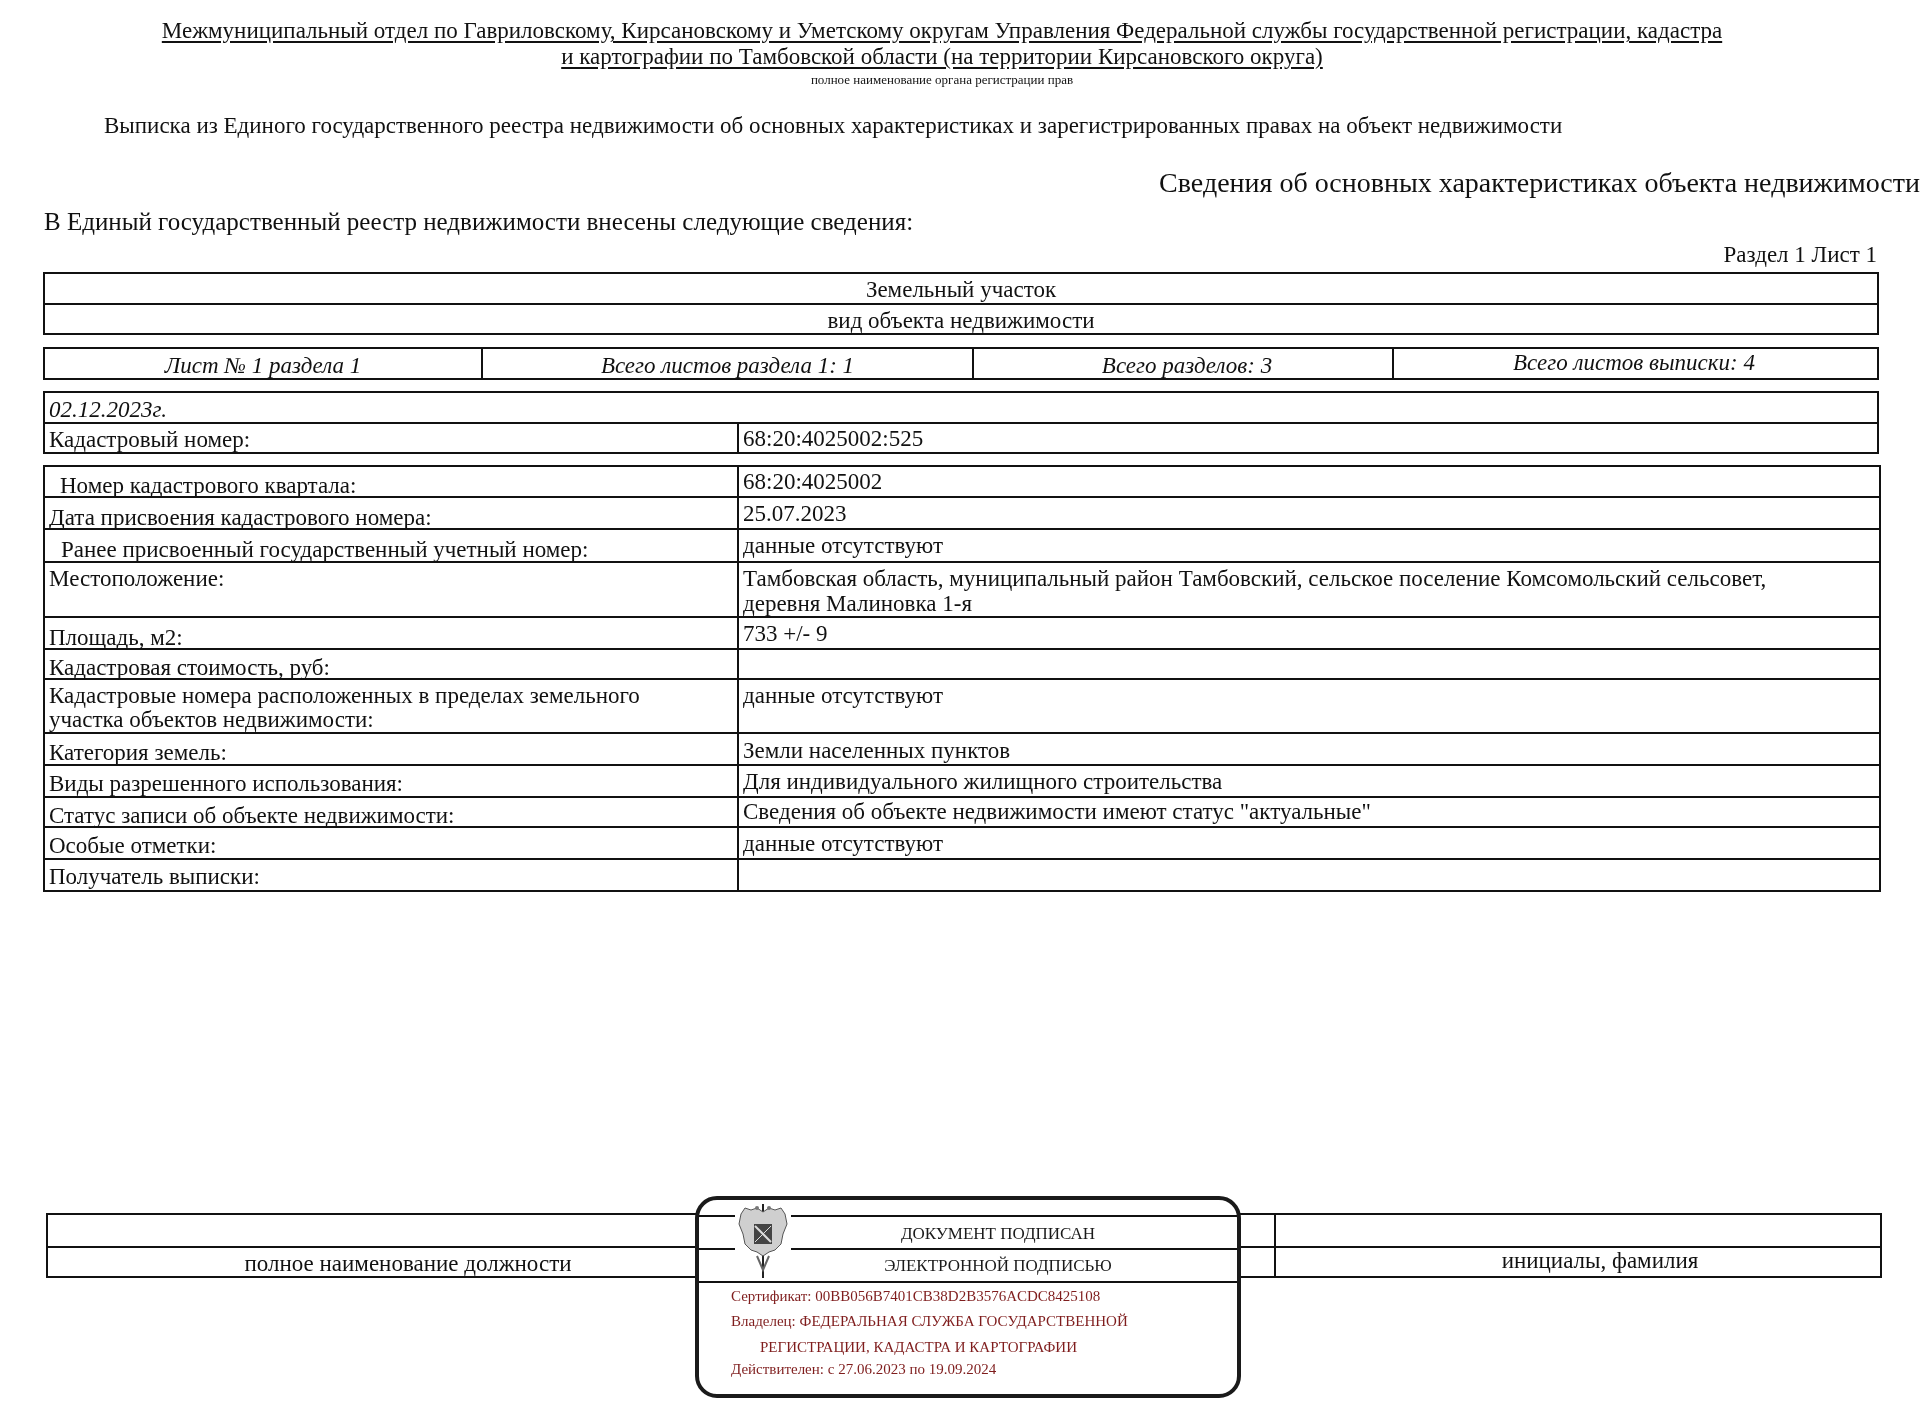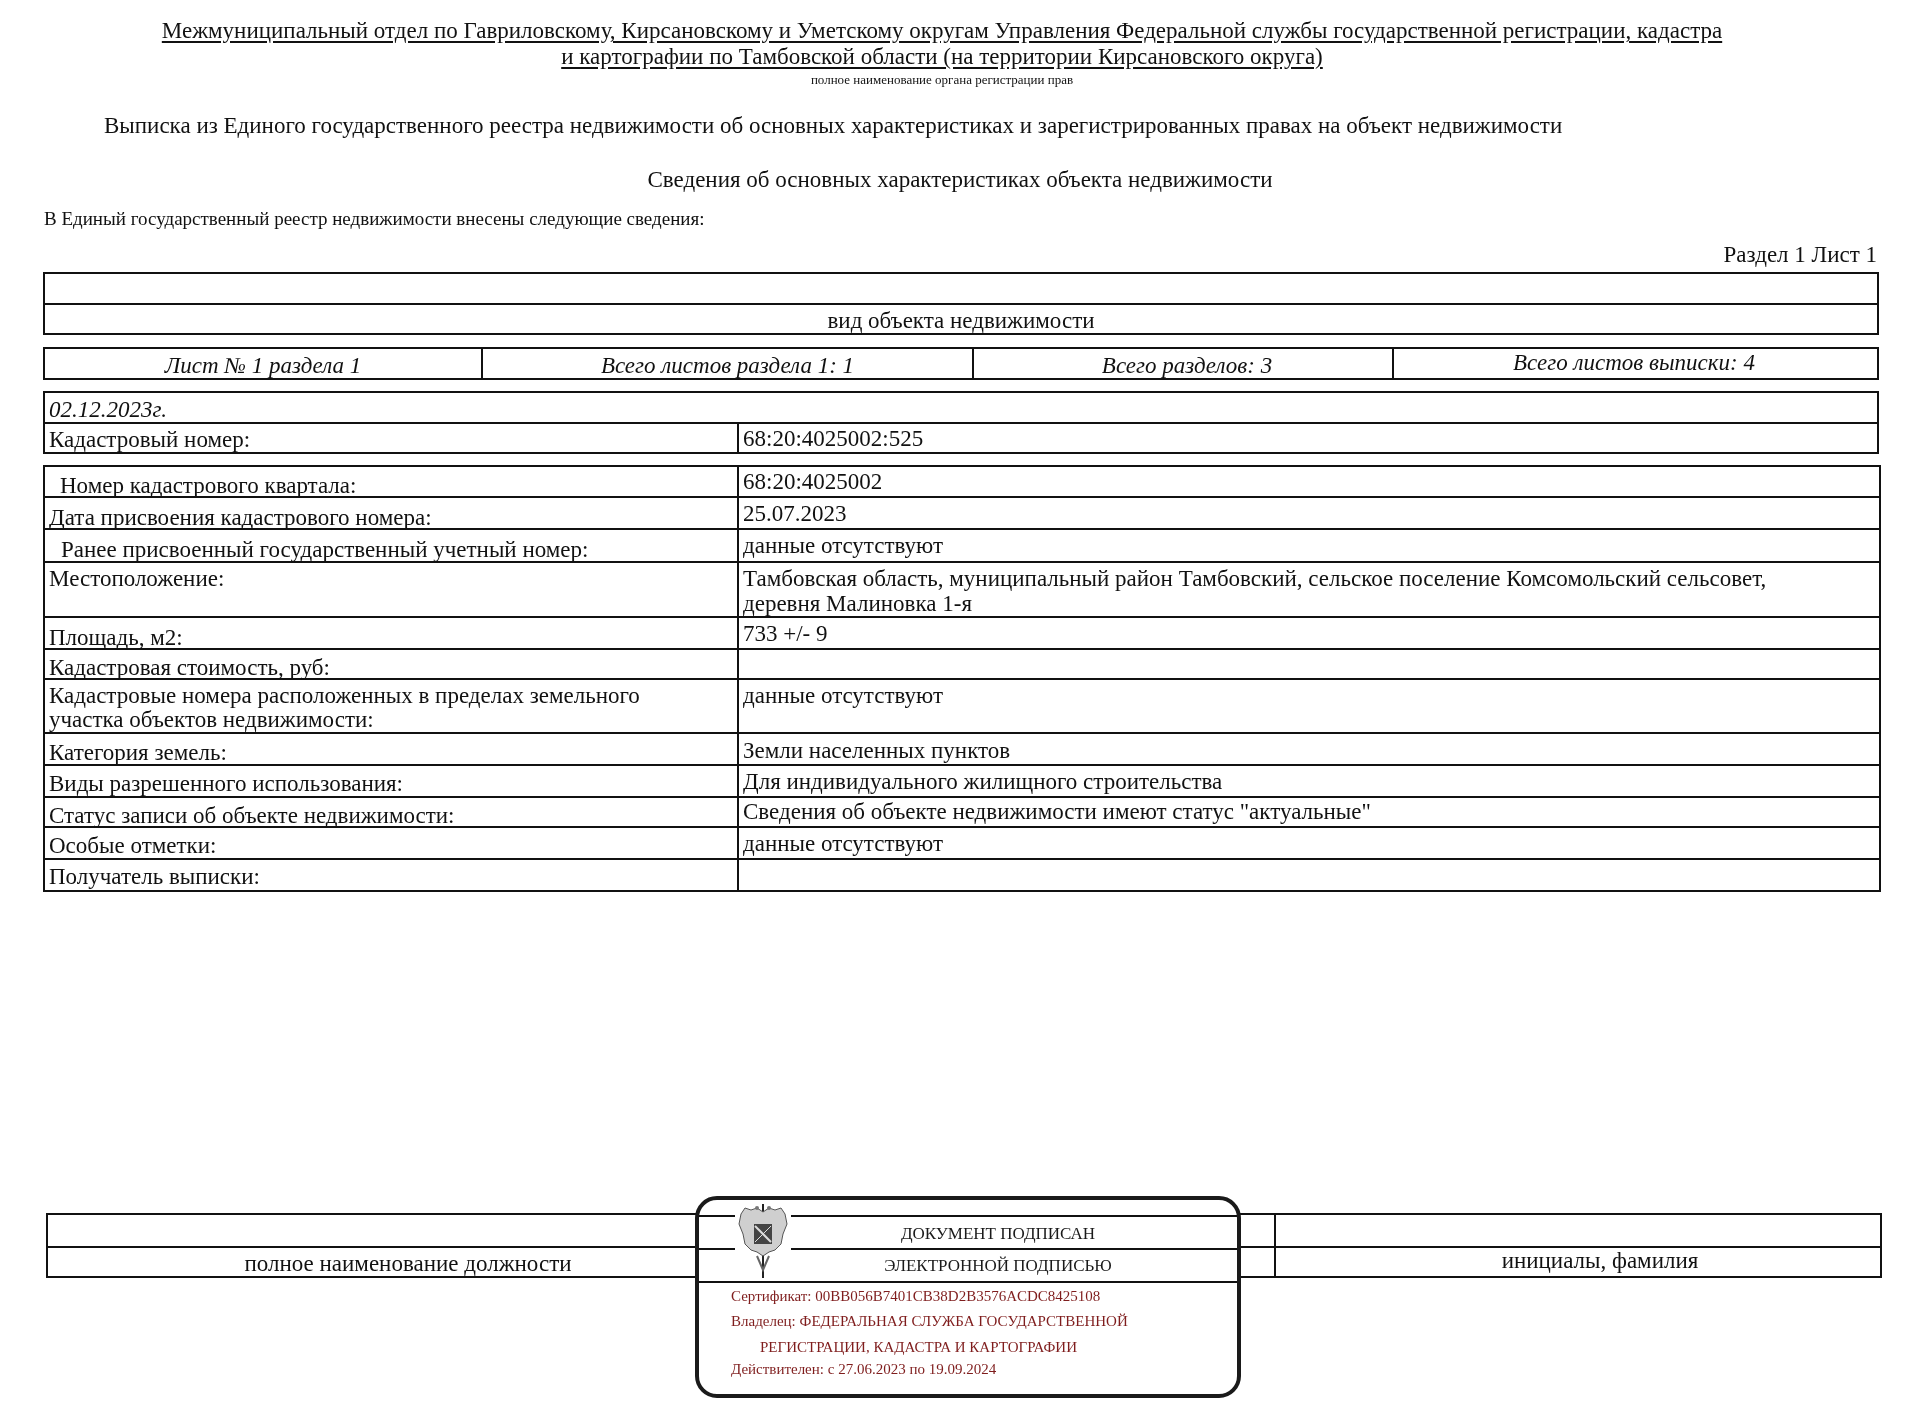--- a/index.html
+++ b/index.html
@@ -30,26 +30,27 @@
 
 <div class="abs hdr" style="top:18px;left:-18px;">
   <span class="u">Межмуниципальный отдел по Гавриловскому, Кирсановскому и Уметскому округам Управления Федеральной службы государственной регистрации, кадастра</span>
 </div>
 <div class="abs hdr" style="top:44px;left:-18px;">
   <span class="u">и картографии по Тамбовской области (на территории Кирсановского округа)</span>
 </div>
 <div class="abs hdr" style="top:72px;left:-18px;font-size:13px;line-height:16px;">полное наименование органа регистрации прав</div>
 
 <div class="abs" style="left:104px;top:113px;font-size:23px;white-space:nowrap;">Выписка из Единого государственного реестра недвижимости об основных характеристиках и зарегистрированных правах на объект недвижимости</div>
-<div class="abs" style="left:0;width:1920px;top:167px;text-align:center;font-size:23px;">Сведения об основных характеристиках объекта недвижимости</div>
-<div class="abs" style="left:44px;top:208px;font-size:19px;white-space:nowrap;">В Единый государственный реестр недвижимости внесены следующие сведения:</div>
+<div class="abs" style="left:0;width:1920px;top:167px;text-align:right;font-size:28px;">Сведения об основных характеристиках объекта недвижимости</div>
+<div class="abs" style="left:44px;top:208px;font-size:25px;white-space:nowrap;">В Единый государственный реестр недвижимости внесены следующие сведения:</div>
 <div class="abs" style="right:43px;top:242px;font-size:23px;white-space:nowrap;">Раздел 1 Лист 1</div>
 
 <div class="box" style="left:43px;top:272px;width:1836px;height:63px;">
   <div class="hline" style="left:0;right:0;top:29px;"></div>
+  <div class="cell center" style="left:0;right:0;top:3px;">Земельный участок</div>
   <div class="cell center" style="left:0;right:0;top:34px;">вид объекта недвижимости</div>
 </div>
 
 <div class="box" style="left:43px;top:347px;width:1836px;height:33px;font-style:italic;">
   <div class="vline" style="left:436px;top:0;bottom:0;"></div>
   <div class="vline" style="left:927px;top:0;bottom:0;"></div>
   <div class="vline" style="left:1347px;top:0;bottom:0;"></div>
   <div class="cell center" style="left:0;width:436px;top:4px;">Лист № 1 раздела 1</div>
   <div class="cell center" style="left:438px;width:489px;top:4px;">Всего листов раздела 1: 1</div>
   <div class="cell center" style="left:929px;width:426px;top:4px;">Всего разделов: 3</div>

